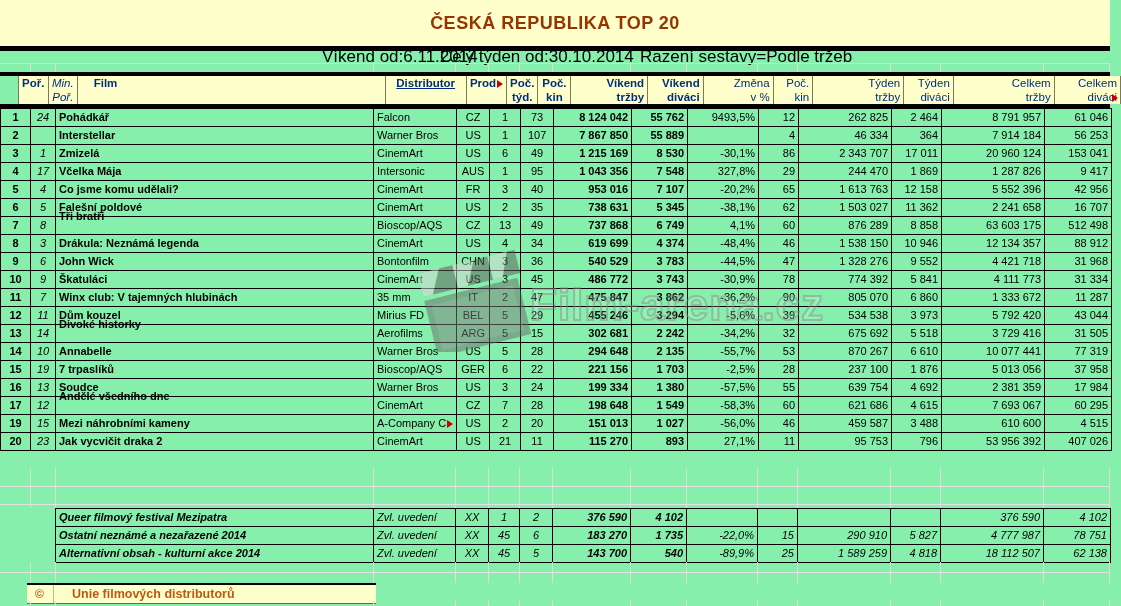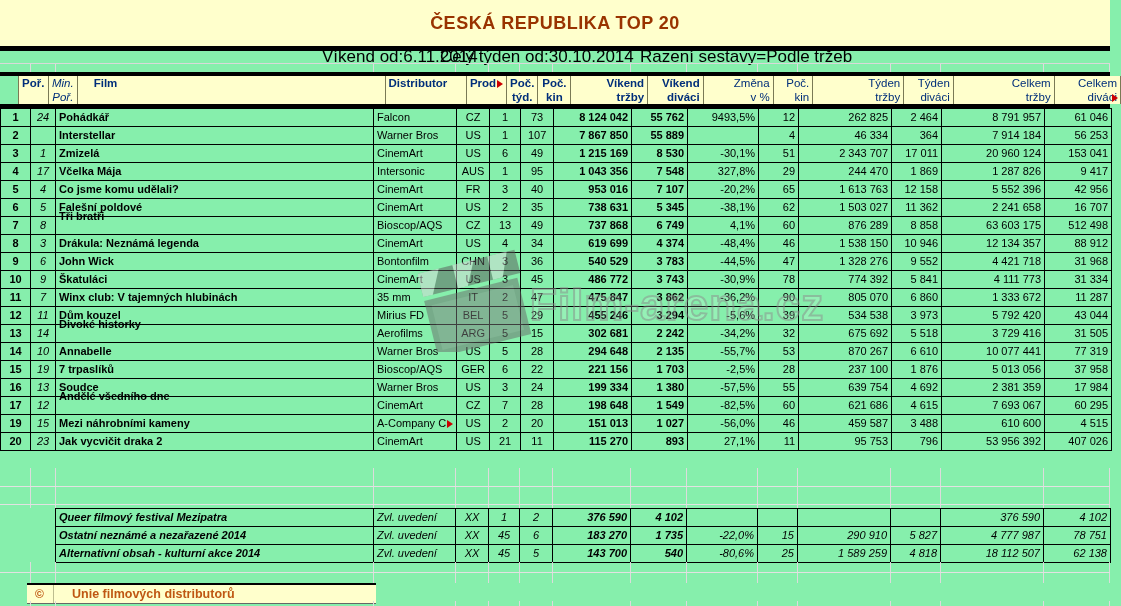--- a/index.html
+++ b/index.html
@@ -119,21 +119,21 @@
           <col style="width: 93px;">
           <col style="width: 50px;">
           <col style="width: 103px;">
           <col style="width: 67px;">
         </colgroup>
         <tbody>
           <tr id="header-row">
             <td style="text-align: left;"><span>Poř.</span><span class="l2"></span></td>
             <td class="it" style="text-align: center;"><span>Min.</span><span class="l2">Poř.</span></td>
             <td style="text-align: left; padding-left: 16px;"><span>Film</span><span class="l2"></span></td>
-            <td style="text-align: left;"><span>Distributor</span><span class="l2"></span></td>
+            <td style="text-align: center; text-decoration: underline;"><span>Distributor</span><span class="l2"></span></td>
             <td style="text-align: left;"><span>Prod</span><span class="red-arrow"></span><span class="l2"></span></td>
             <td style="text-align: center;"><span>Poč.</span><span class="l2">týd.</span></td>
             <td style="text-align: center;"><span>Poč.</span><span class="l2">kin</span></td>
             <td style="text-align: right;"><span>Víkend</span><span class="l2">tržby</span></td>
             <td style="text-align: right;"><span>Víkend</span><span class="l2">diváci</span></td>
             <td class="reg" style="text-align: right;"><span>Změna</span><span class="l2">v %</span></td>
             <td class="reg" style="text-align: right;"><span>Poč.</span><span class="l2">kin</span></td>
             <td class="reg" style="text-align: right;"><span>Týden</span><span class="l2">tržby</span></td>
             <td class="reg" style="text-align: right;"><span>Týden</span><span class="l2">diváci</span></td>
             <td class="reg" style="text-align: right;"><span>Celkem</span><span class="l2">tržby</span></td>
@@ -203,21 +203,21 @@
             <td class="al-c c-por">3</td>
             <td class="al-c c-min">1</td>
             <td class="al-l c-film">Zmizelá</td>
             <td class="al-l">CinemArt</td>
             <td class="al-c">US</td>
             <td class="al-c">6</td>
             <td class="al-c">49</td>
             <td class="al-r c-bold">1 215 169</td>
             <td class="al-r c-bold">8 530</td>
             <td class="al-r">-30,1%</td>
-            <td class="al-r">51</td>
+            <td class="al-r">86</td>
             <td class="al-r">2 343 707</td>
             <td class="al-r">17 011</td>
             <td class="al-r">20 960 124</td>
             <td class="al-r">153 041</td>
           </tr>
           <tr>
             <td class="al-c c-por">4</td>
             <td class="al-c c-min">17</td>
             <td class="al-l c-film">Včelka Mája</td>
             <td class="al-l">Intersonic</td>
@@ -440,21 +440,21 @@
           <tr>
             <td class="al-c c-por">17</td>
             <td class="al-c c-min">12</td>
             <td class="al-l c-film"><span class="raised-text">Andělé všedního dne</span></td>
             <td class="al-l">CinemArt</td>
             <td class="al-c">CZ</td>
             <td class="al-c">7</td>
             <td class="al-c">28</td>
             <td class="al-r c-bold">198 648</td>
             <td class="al-r c-bold">1 549</td>
-            <td class="al-r">-82,5%</td>
+            <td class="al-r">-58,3%</td>
             <td class="al-r">60</td>
             <td class="al-r">621 686</td>
             <td class="al-r">4 615</td>
             <td class="al-r">7 693 067</td>
             <td class="al-r">60 295</td>
           </tr>
           <tr>
             <td class="al-c c-por">19</td>
             <td class="al-c c-min">15</td>
             <td class="al-l c-film">Mezi náhrobními kameny</td>
@@ -566,21 +566,21 @@
             <td class="al-r">78 751</td>
           </tr>
           <tr>
             <td class="al-l c-film">Alternativní obsah - kulturní akce 2014</td>
             <td class="al-l">Zvl. uvedení</td>
             <td class="al-c">XX</td>
             <td class="al-c">45</td>
             <td class="al-c">5</td>
             <td class="al-r c-bold">143 700</td>
             <td class="al-r c-bold">540</td>
-            <td class="al-r">-80,6%</td>
+            <td class="al-r">-89,9%</td>
             <td class="al-r">25</td>
             <td class="al-r">1 589 259</td>
             <td class="al-r">4 818</td>
             <td class="al-r">18 112 507</td>
             <td class="al-r">62 138</td>
           </tr>
         </tbody>
       </table>
   </div>
 

